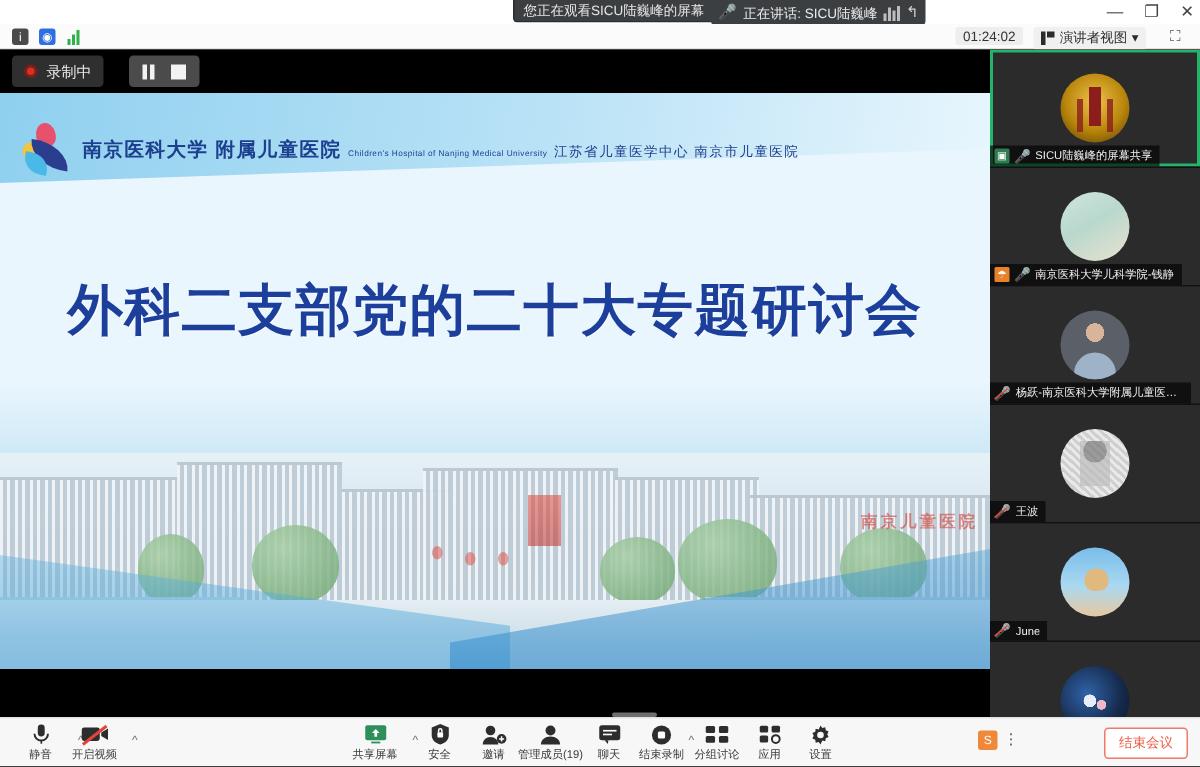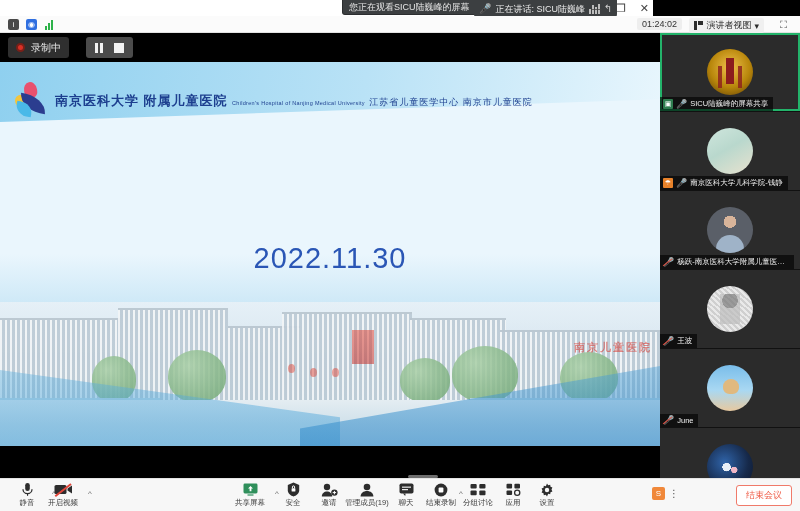--- a/index.html
+++ b/index.html
@@ -6,21 +6,21 @@
   html, body {
     width: 800px; height: 511px;
     overflow: hidden;
     background: #000;
     font-family: "Liberation Sans", "DejaVu Sans", sans-serif;
   }
   .app { position: relative; width: 800px; height: 511px; background: #000; }
 
   
   .os-strip {
-    position: absolute; left: 0; top: 0; width: 653px; height: 16px;
+    position: absolute; left: 0; top: 0; width: 800px; height: 16px;
     background: #ffffff;
   }
   .share-pill {
     position: absolute; left: 342px; top: 0px;
     height: 15px; padding: 0 4px 0 6px;
     background: #3c3f41; color: #e6e6e6;
     font-size: 9px; line-height: 15px;
     border-radius: 0 0 3px 3px;
     display: flex; align-items: center; gap: 5px;
     white-space: nowrap;
@@ -433,21 +433,21 @@
             <i class="petal-b"></i>
             <i class="petal-c"></i>
         </span>
         <span class="logo-txt">
           <span class="logo-cn">南京医科大学  附属儿童医院</span>
           <span class="logo-en">Children's Hospital of Nanjing Medical University</span>
           <span class="logo-sub">江苏省儿童医学中心   南京市儿童医院</span>
         </span>
       </div>
 
-      <div class="slide-date">2022.11.30</div>
+      <div class="slide-title">外科二支部党的二十大专题研讨会</div>
       <div class="cursor-mark"></div>
 
       <div class="photo">
         <i class="bld" style="left:0;width:120px;height:86px;"></i>
         <i class="bld" style="left:118px;width:110px;height:96px;"></i>
         <i class="bld" style="left:228px;width:72px;height:78px;"></i>
         <i class="bld" style="left:282px;width:130px;height:92px;"></i>
         <i class="bld" style="left:410px;width:96px;height:86px;"></i>
         <i class="bld" style="left:500px;width:160px;height:74px;"></i>
         <i class="entrance-banner"></i>

